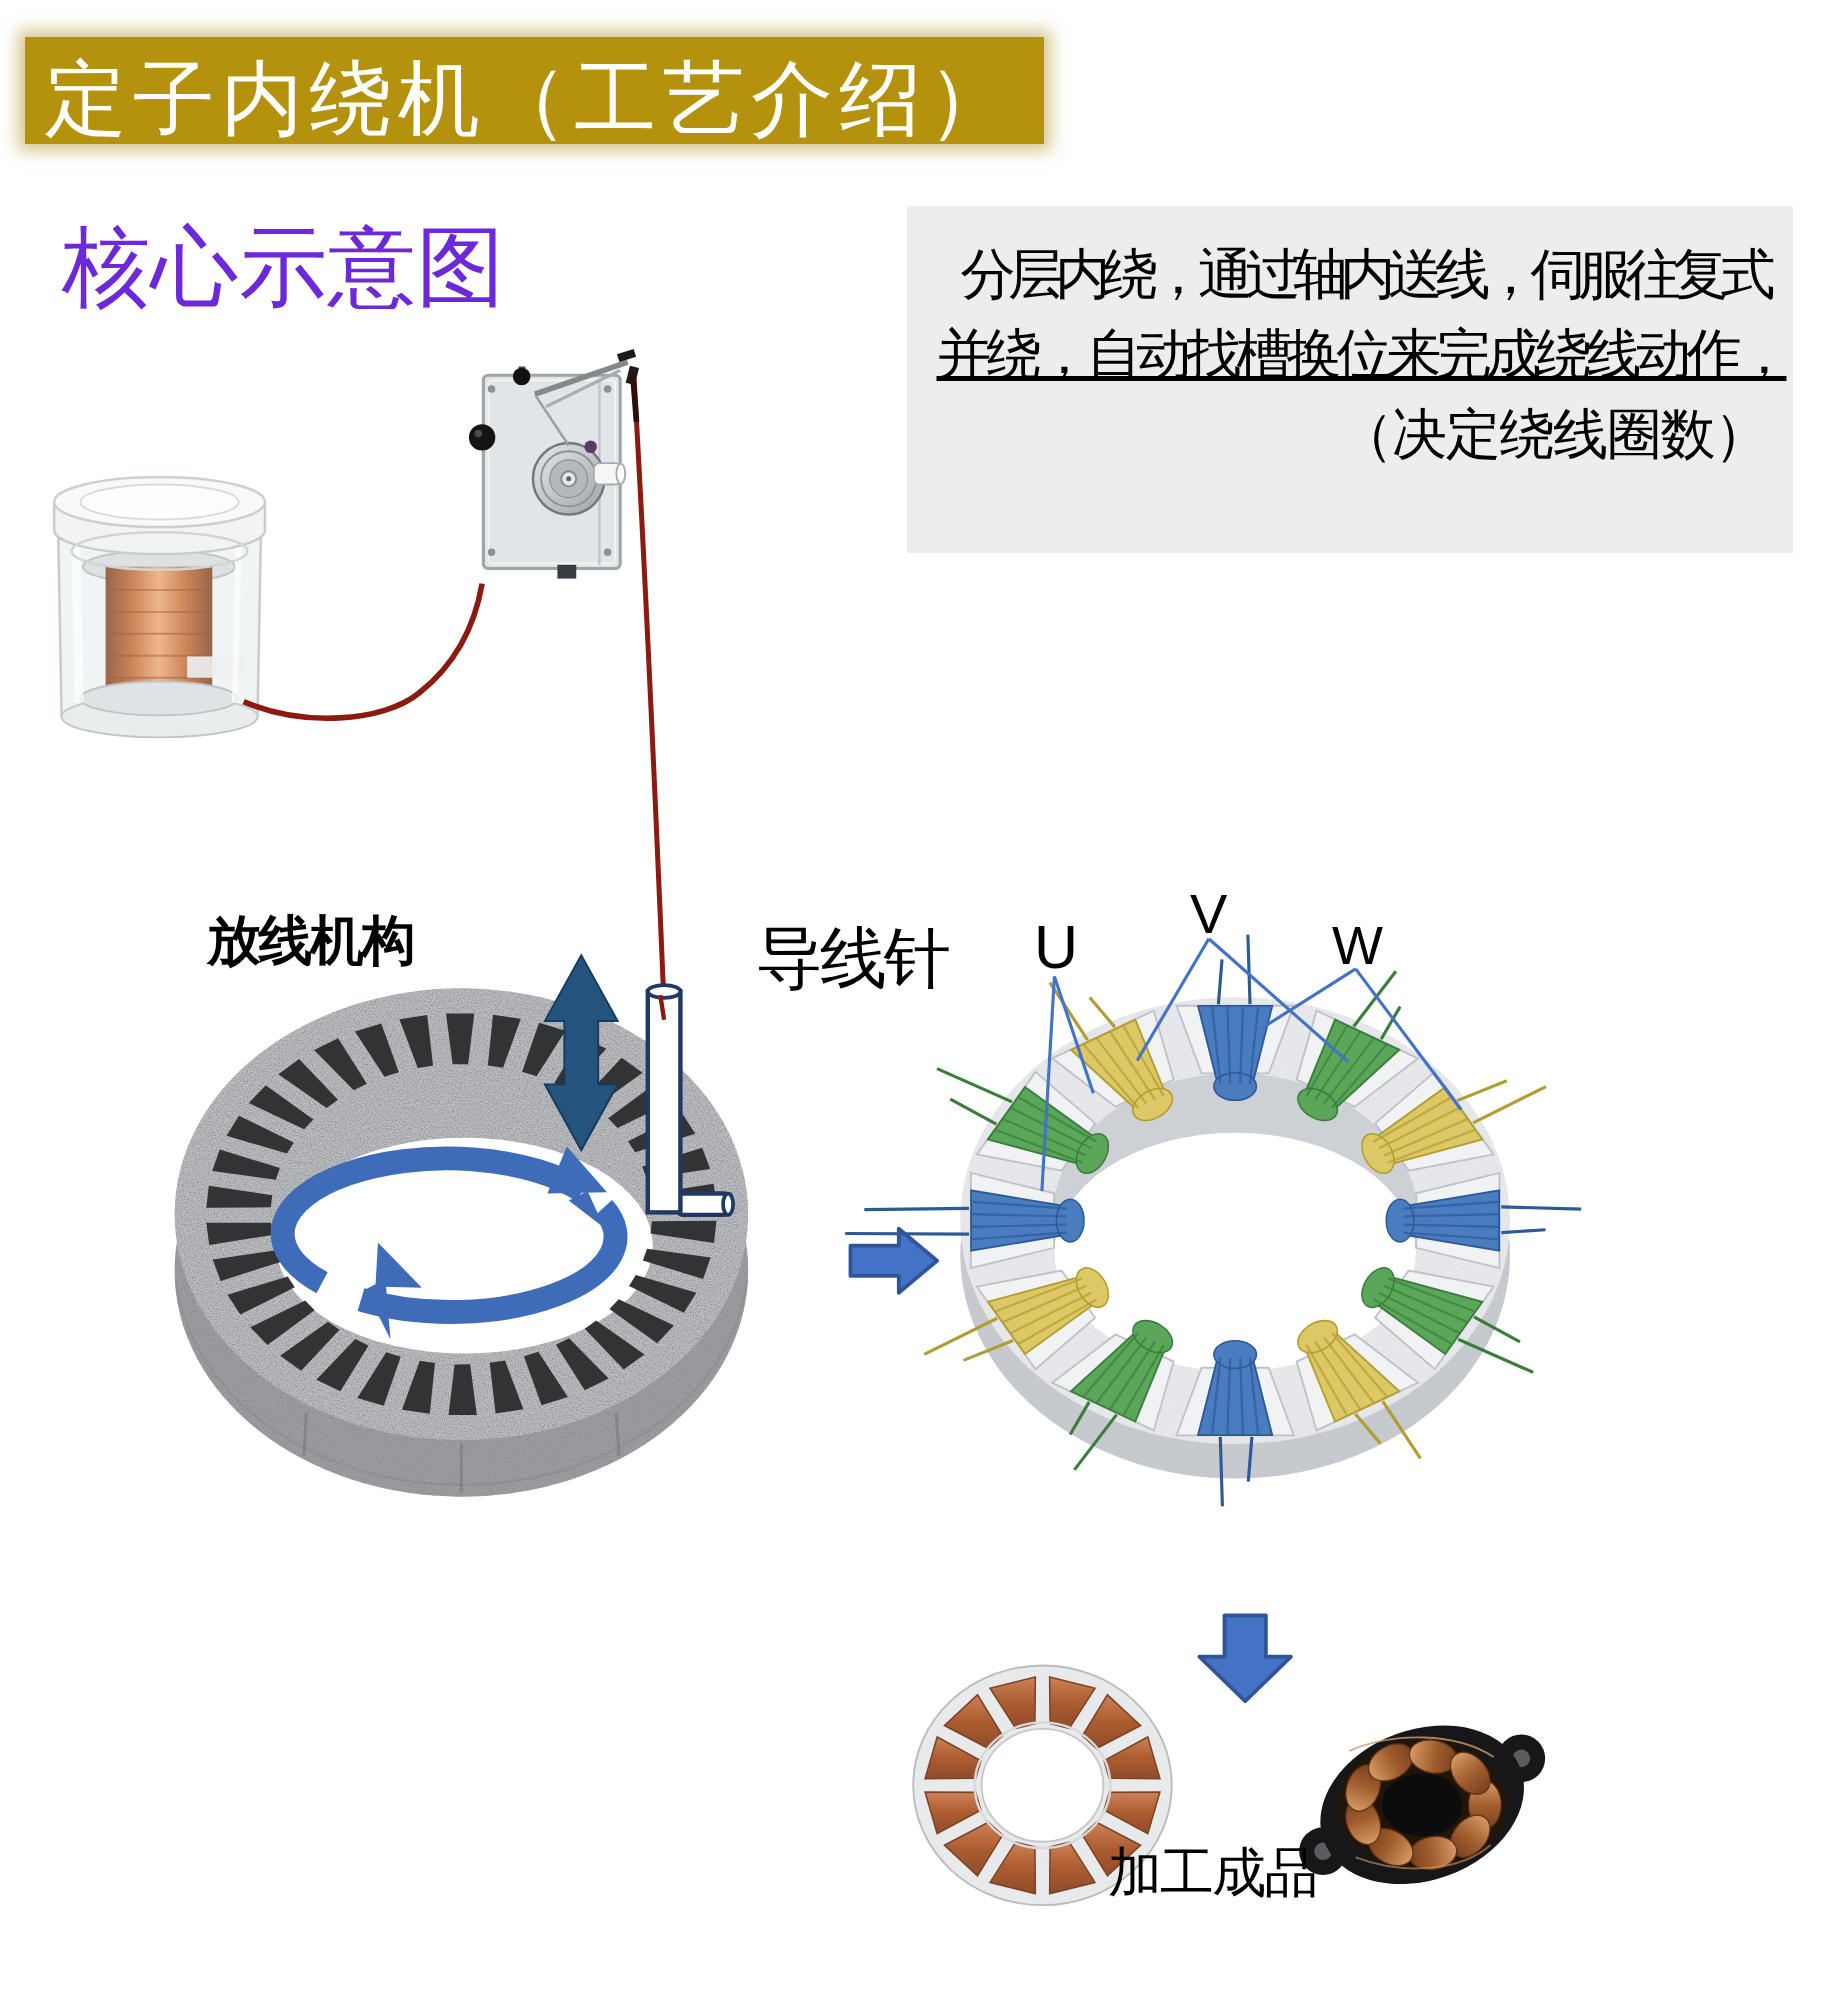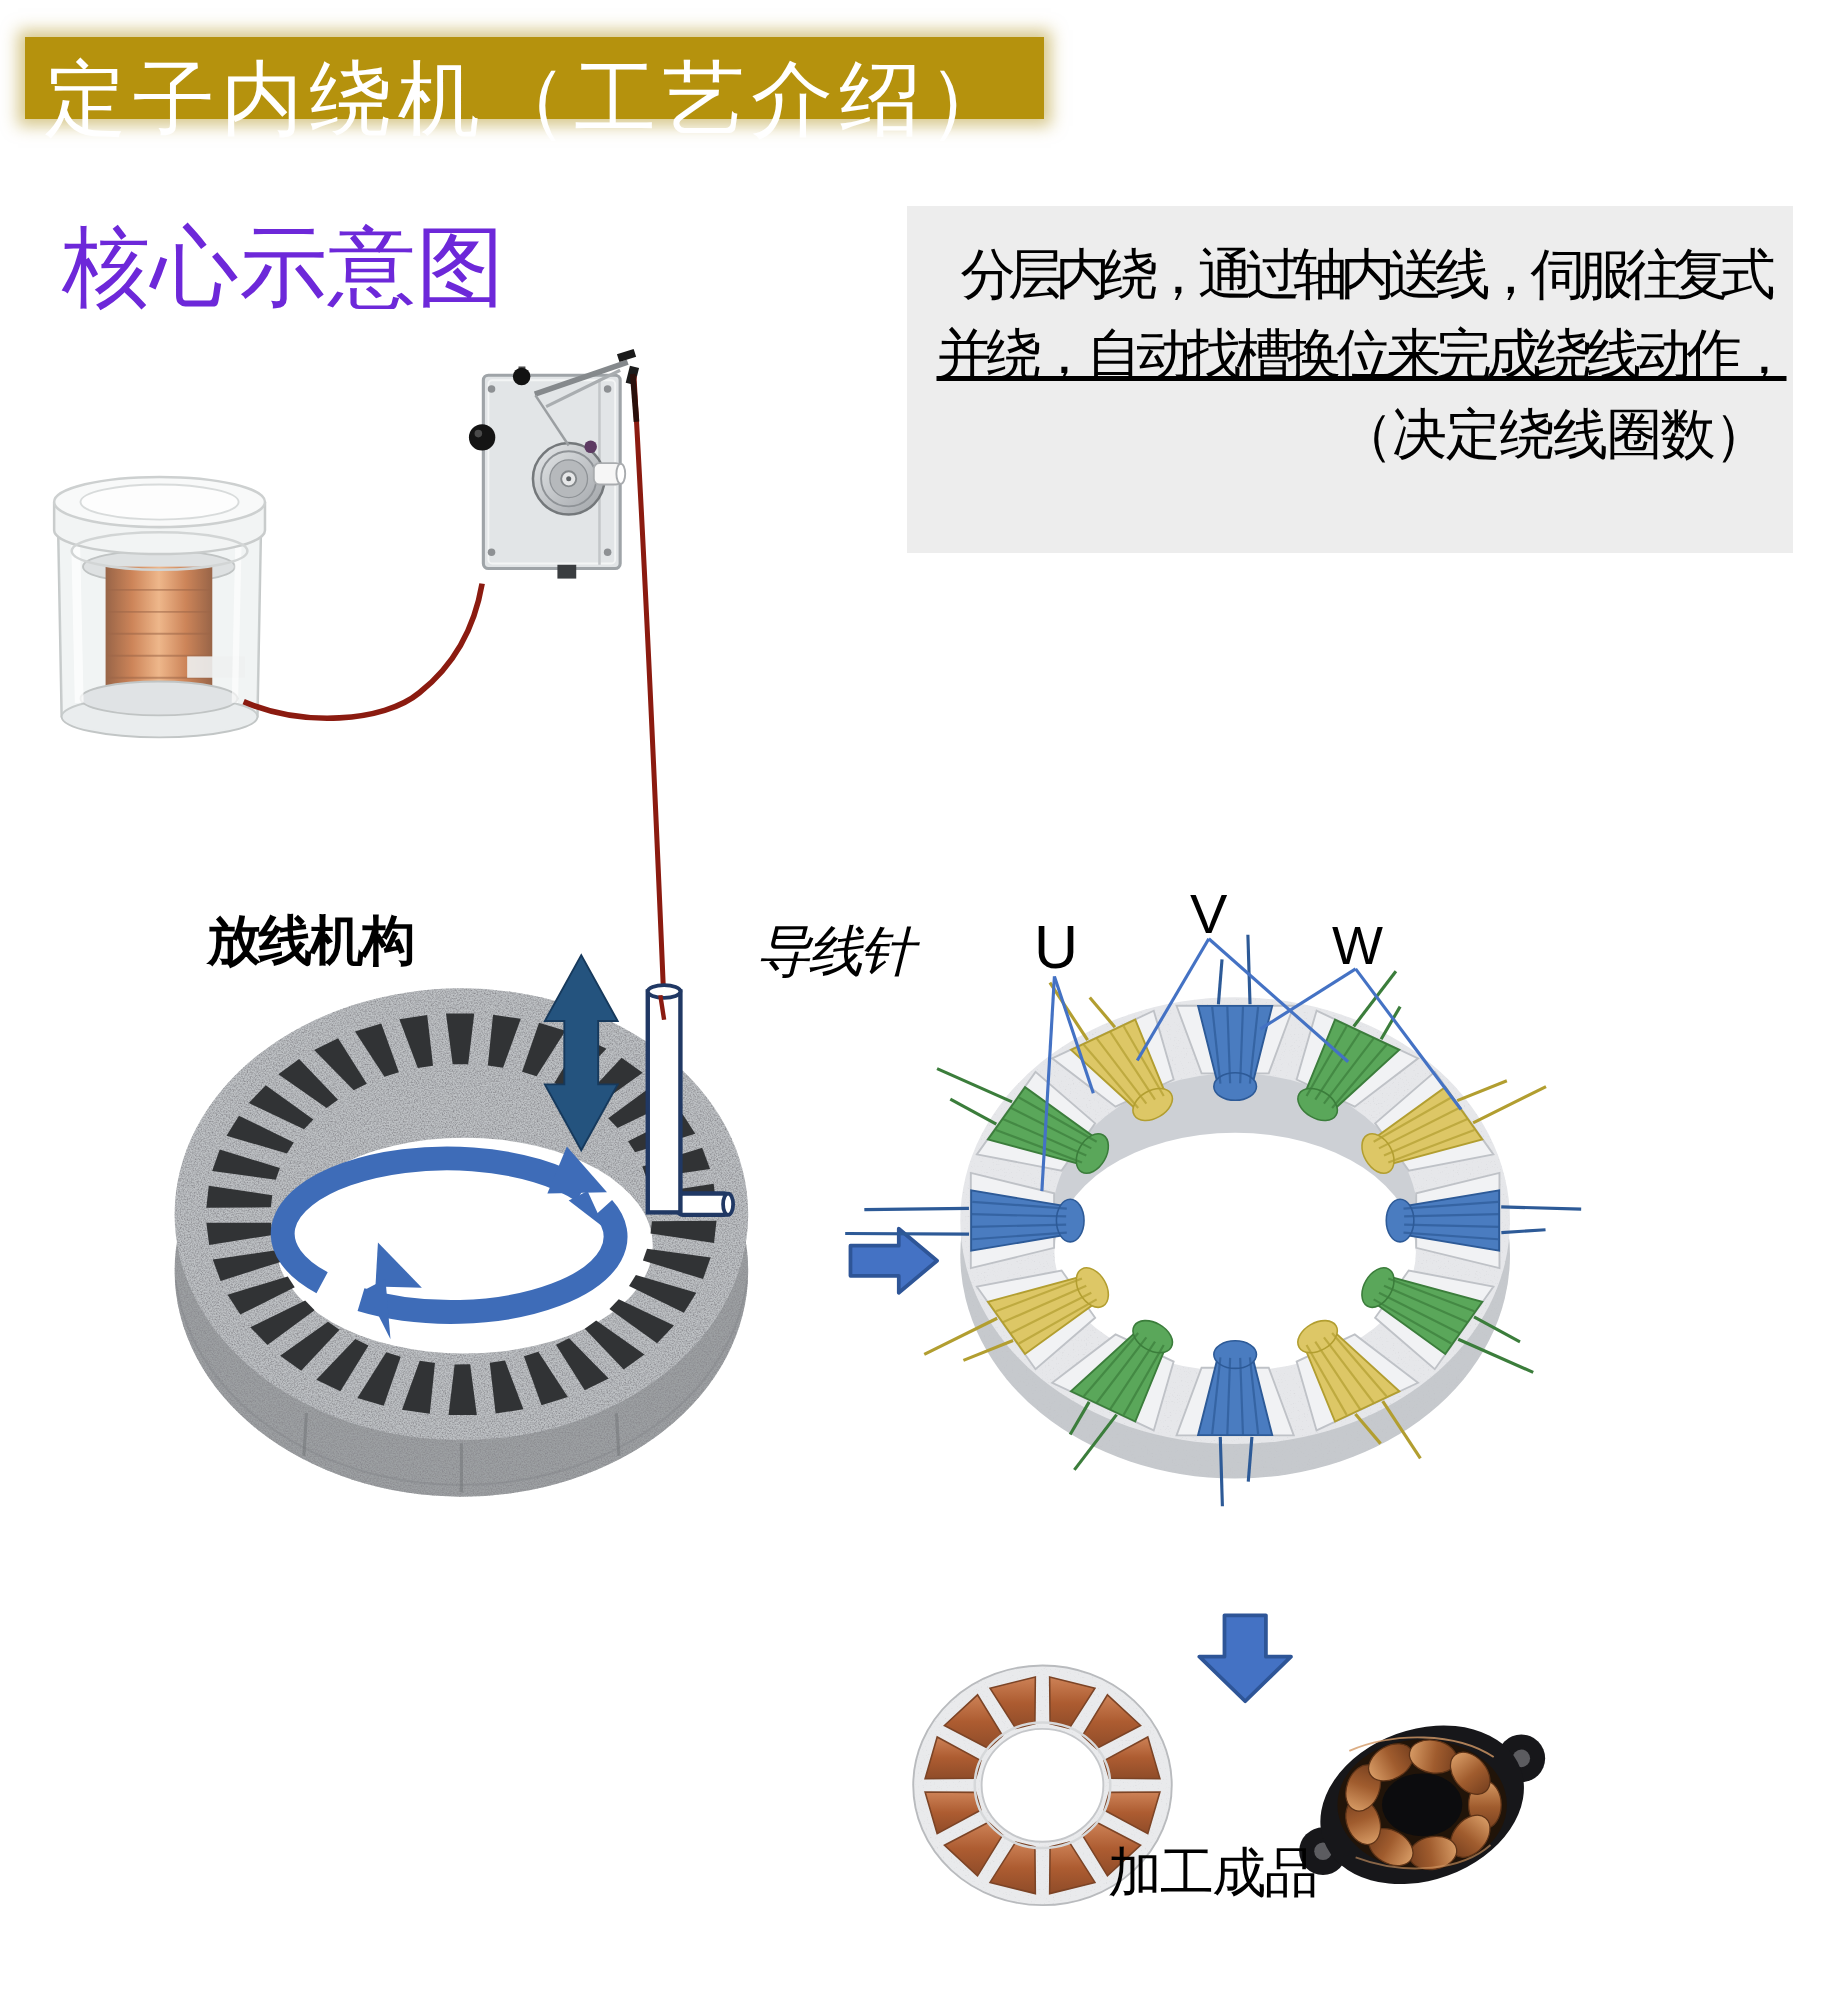--- a/index.html
+++ b/index.html
@@ -1,35 +1,35 @@
 <!DOCTYPE html>
 <html style="font-size:10px"><head>
 <meta charset="utf-8">
 <style>
   html,body{margin:0;padding:0;}
   body{width:1839px;height:2015px;background:#ffffff;overflow:hidden;
        font-family:"Liberation Sans",sans-serif;}
   .slide{position:relative;width:1839px;height:2015px;background:#ffffff;}
   .scene{position:absolute;left:0;top:0;width:1839px;height:2015px;}
-  .banner{position:absolute;left:24.5px;top:37px;width:1019px;height:82px;
+  .banner{position:absolute;left:24.5px;top:37px;width:1019px;height:107px;
           background:#B5920D;color:#ffffff;font-size:82px;line-height:107px;
           letter-spacing:6.3px;padding:7.5px 0 0 20px;box-sizing:border-box;white-space:nowrap;
           box-shadow:0 0 15px 7px rgba(176,146,26,0.5);}
   .heading{position:absolute;left:62px;top:223px;font-size:88px;line-height:1;
            letter-spacing:0.6px;color:#6d28d9;white-space:nowrap;}
   .infobox{position:absolute;left:907px;top:206px;width:886px;height:347px;
            background:#EDEDED;box-sizing:border-box;padding:28px 25px 0 29.5px;text-align:right;}
   .infobox .ln{font-size:55px;line-height:80px;color:#000;white-space:nowrap;}
   .infobox .ln1{letter-spacing:-7.5px;}
   .infobox .ln2{letter-spacing:-5px;text-decoration:underline;}
   .infobox .ln3{letter-spacing:-6.3px;}
   .infobox .ln4{letter-spacing:-1.3px;}
   .lbl{position:absolute;color:#000;white-space:nowrap;line-height:1;}
   .lbl-payoff{left:207px;top:913px;font-size:54px;letter-spacing:-2.5px;font-weight:bold;}
-  .lbl-needle{left:756px;top:924px;font-size:55px;letter-spacing:-3.1px;font-style:italic;}
+  .lbl-needle{left:756px;top:924px;font-size:67px;letter-spacing:-3.1px;}
   .lbl-frame{left:326px;top:1524px;font-size:60px;letter-spacing:0px;}
   .lbl-winding{left:1039px;top:1514px;font-size:54px;letter-spacing:-1.9px;}
   .lbl-product{left:1108px;top:1845px;font-size:54px;letter-spacing:-1.9px;}
   .lbl-u{left:1034px;top:917px;font-size:61px;}
   .lbl-v{left:1190px;top:886px;font-size:56px;}
   .lbl-w{left:1332px;top:918px;font-size:54px;}
 </style>
 </head>
 <body>
 

